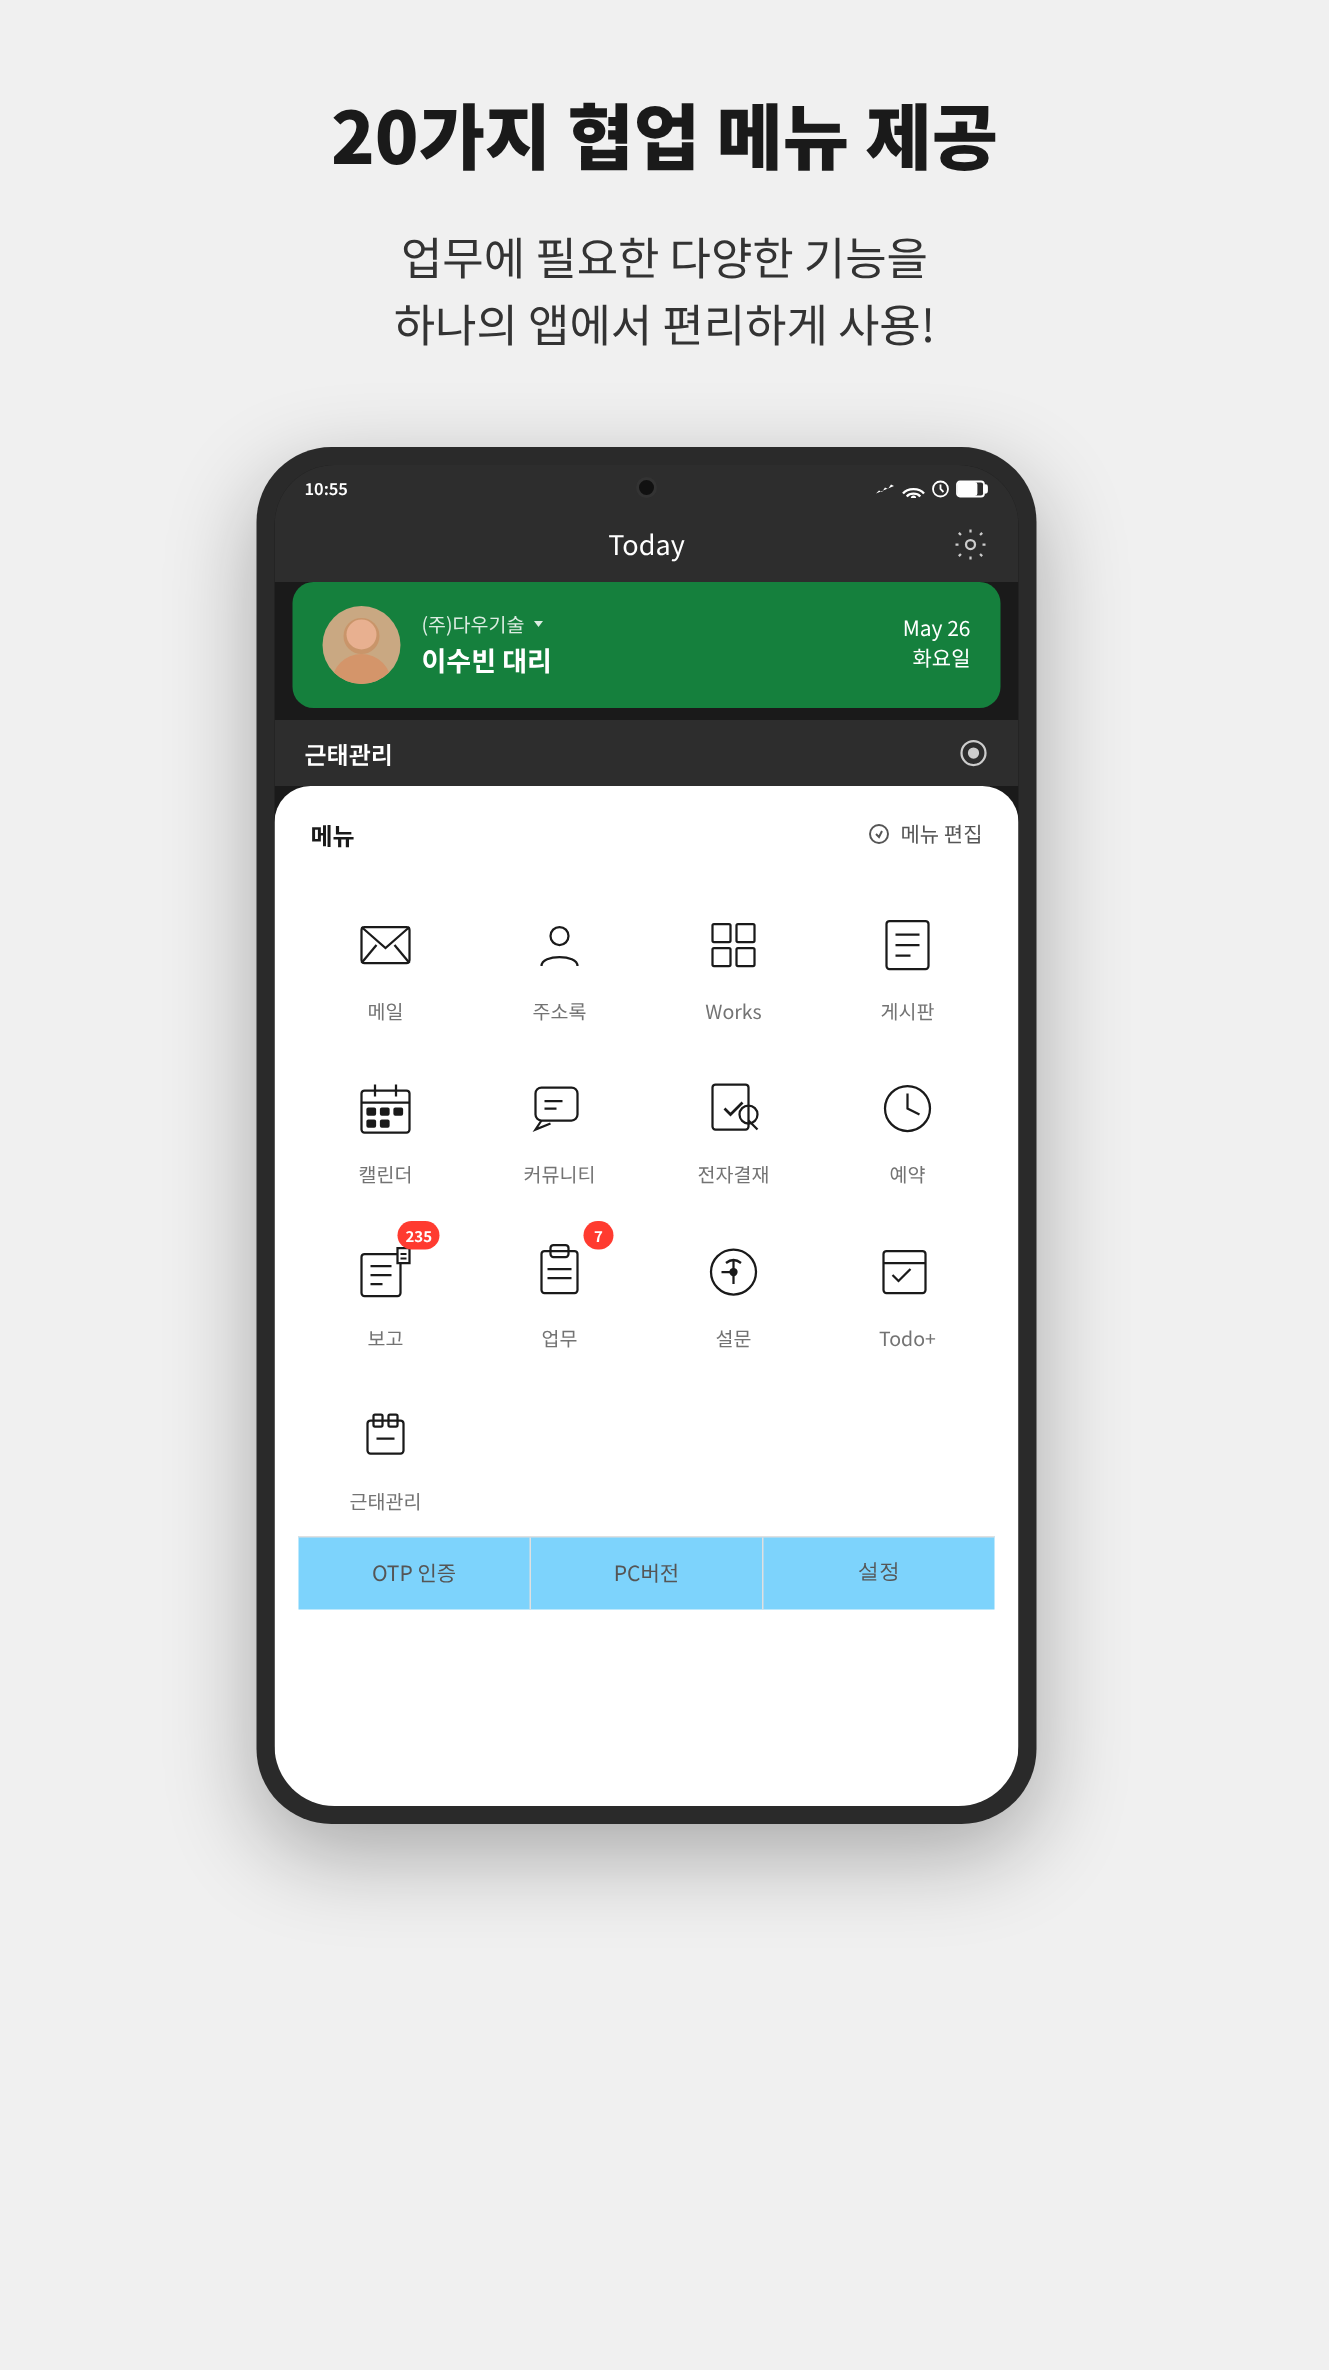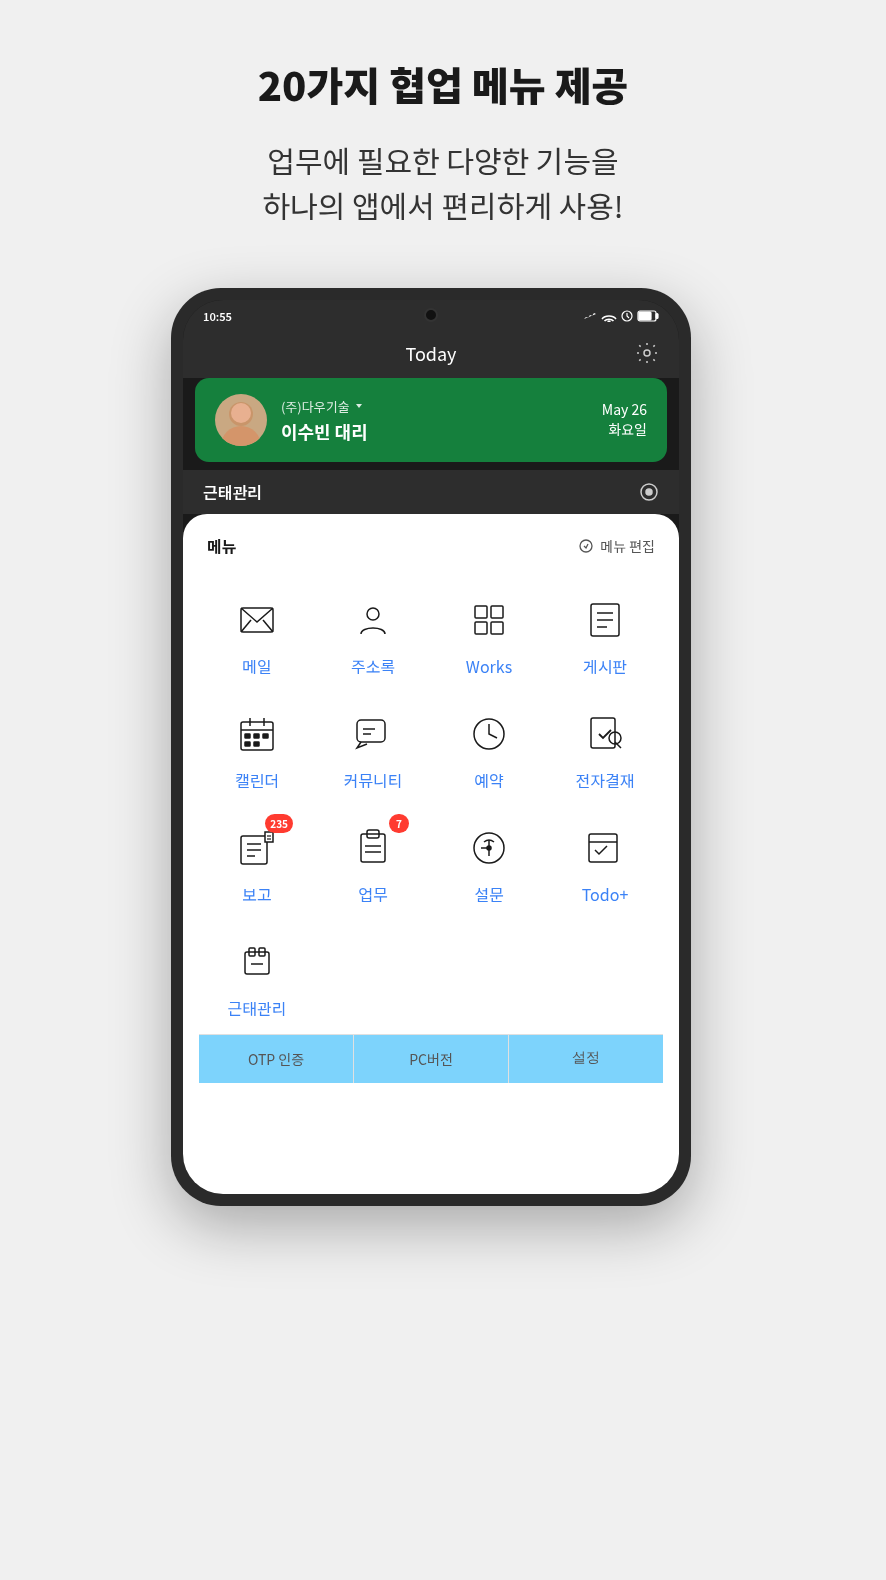--- a/index.html
+++ b/index.html
@@ -8,21 +8,21 @@
       min-height: 1580px;
       background: #f0f0f0;
       font-family: 'Apple SD Gothic Neo', 'Noto Sans KR', sans-serif;
       display: flex;
       flex-direction: column;
       align-items: center;
       padding-top: 60px;
     }
 
     .page-title {
-      font-size: 40px;
+      font-size: 48px;
       font-weight: 900;
       color: #1a1a1a;
       text-align: center;
       line-height: 1.2;
       margin-bottom: 30px;
     }
 
     .page-subtitle {
       font-size: 30px;
       color: #333;
@@ -203,22 +203,22 @@
 
     .menu-icon-wrap svg {
       width: 40px;
       height: 40px;
       stroke: #1a1a1a;
       fill: none;
       stroke-width: 1.5;
     }
 
     .menu-label {
-      font-size: 16px;
-      color: #3b82f6;
+      font-size: 13px;
+      color: #737373;
       margin-top: 6px;
       text-align: center;
     }
 
     .badge {
       position: absolute;
       top: -6px;
       right: -8px;
       background: #ff3b30;
       color: #fff;
@@ -418,37 +418,37 @@
                 <line x1="10" y1="15" x2="22" y2="15" stroke="#1a1a1a" stroke-width="1.5"></line>
                 <line x1="10" y1="20" x2="18" y2="20" stroke="#1a1a1a" stroke-width="1.5"></line>
               </svg>
             </div>
             <span class="menu-label">커뮤니티</span>
           </div>
 
           <div class="menu-item">
             <div class="menu-icon-wrap">
               <svg viewBox="0 0 40 40">
-                <circle cx="20" cy="20" r="15" stroke="#1a1a1a" stroke-width="1.5" fill="none"></circle>
-                <polyline points="20,10 20,20 28,24" stroke="#1a1a1a" stroke-width="1.5" fill="none"></polyline>
-              </svg>
-            </div>
-            <span class="menu-label">예약</span>
-          </div>
-
-          <div class="menu-item">
-            <div class="menu-icon-wrap">
-              <svg viewBox="0 0 40 40">
                 <rect x="6" y="4" width="24" height="30" rx="2" stroke="#1a1a1a" stroke-width="1.5" fill="none"></rect>
                 <polyline points="14,20 18,24 26,16" stroke="#1a1a1a" stroke-width="1.8" fill="none"></polyline>
                 <line x1="30" y1="28" x2="36" y2="34" stroke="#1a1a1a" stroke-width="1.5"></line>
                 <circle cx="30" cy="24" r="6" stroke="#1a1a1a" stroke-width="1.5" fill="none"></circle>
               </svg>
             </div>
             <span class="menu-label">전자결재</span>
+          </div>
+
+          <div class="menu-item">
+            <div class="menu-icon-wrap">
+              <svg viewBox="0 0 40 40">
+                <circle cx="20" cy="20" r="15" stroke="#1a1a1a" stroke-width="1.5" fill="none"></circle>
+                <polyline points="20,10 20,20 28,24" stroke="#1a1a1a" stroke-width="1.5" fill="none"></polyline>
+              </svg>
+            </div>
+            <span class="menu-label">예약</span>
           </div>
 
           <div class="menu-item">
             <div class="menu-icon-wrap">
               <span class="badge">235</span>
               <svg viewBox="0 0 40 40">
                 <rect x="4" y="8" width="26" height="28" rx="2" stroke="#1a1a1a" stroke-width="1.5" fill="none"></rect>
                 <line x1="10" y1="16" x2="24" y2="16" stroke="#1a1a1a" stroke-width="1.5"></line>
                 <line x1="10" y1="22" x2="24" y2="22" stroke="#1a1a1a" stroke-width="1.5"></line>
                 <line x1="10" y1="28" x2="18" y2="28" stroke="#1a1a1a" stroke-width="1.5"></line>

